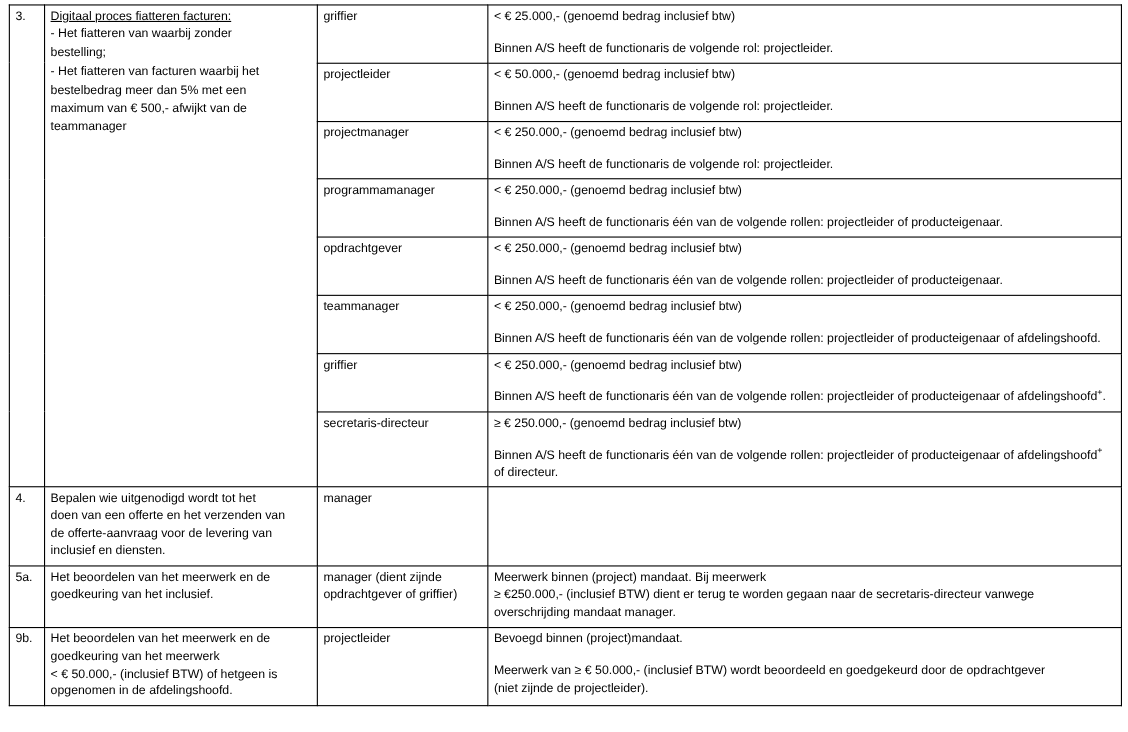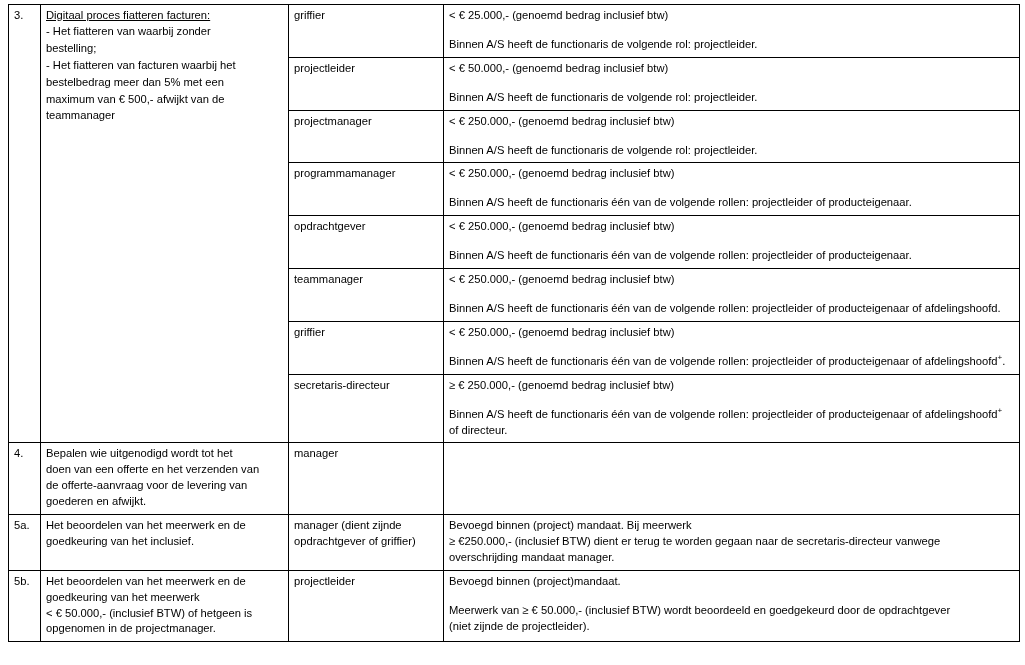--- a/index.html
+++ b/index.html
@@ -155,50 +155,50 @@
           <span class="line"><span>Binnen A/S heeft de functionaris één van de volgende rollen: projectleider of producteigenaar of afdelingshoofd</span><span class="sup">+</span><span> of directeur.</span></span>
         </td>
       </tr>
 
       <tr>
         <td class="cell-num">4.</td>
         <td>
           <span class="line">Bepalen wie uitgenodigd wordt tot het</span>
           <span class="line">doen van een offerte en het verzenden van</span>
           <span class="line">de offerte-aanvraag voor de levering van</span>
-          <span class="line">goederen en afwijkt.</span>
+          <span class="line">inclusief en diensten.</span>
         </td>
         <td>manager</td>
         <td></td>
       </tr>
 
       <tr>
         <td class="cell-num">5a.</td>
         <td>
           <span class="line">Het beoordelen van het meerwerk en de</span>
           <span class="line">goedkeuring van het inclusief.</span>
         </td>
         <td>
           <span class="line">manager (dient zijnde</span>
           <span class="line">opdrachtgever of griffier)</span>
         </td>
         <td>
-          <span class="line">Bevoegd binnen (project) mandaat. Bij meerwerk</span>
+          <span class="line">Meerwerk binnen (project) mandaat. Bij meerwerk</span>
           <span class="line">≥ €250.000,- (inclusief BTW) dient er terug te worden gegaan naar de secretaris-directeur vanwege</span>
           <span class="line">overschrijding mandaat manager.</span>
         </td>
       </tr>
 
       <tr>
-        <td class="cell-num">5b.</td>
+        <td class="cell-num">9b.</td>
         <td>
           <span class="line">Het beoordelen van het meerwerk en de</span>
           <span class="line">goedkeuring van het meerwerk</span>
           <span class="line">&lt; € 50.000,- (inclusief BTW) of hetgeen is</span>
-          <span class="line">opgenomen in de projectmanager.</span>
+          <span class="line">opgenomen in de afdelingshoofd.</span>
         </td>
         <td>
           <span class="line">projectleider</span>
         </td>
         <td>
           <span class="line">Bevoegd binnen (project)mandaat.</span>
           <span class="gap"></span>
           <span class="line">Meerwerk van ≥ € 50.000,- (inclusief BTW) wordt beoordeeld en goedgekeurd door de opdrachtgever</span>
           <span class="line">(niet zijnde de projectleider).</span>
         </td>

